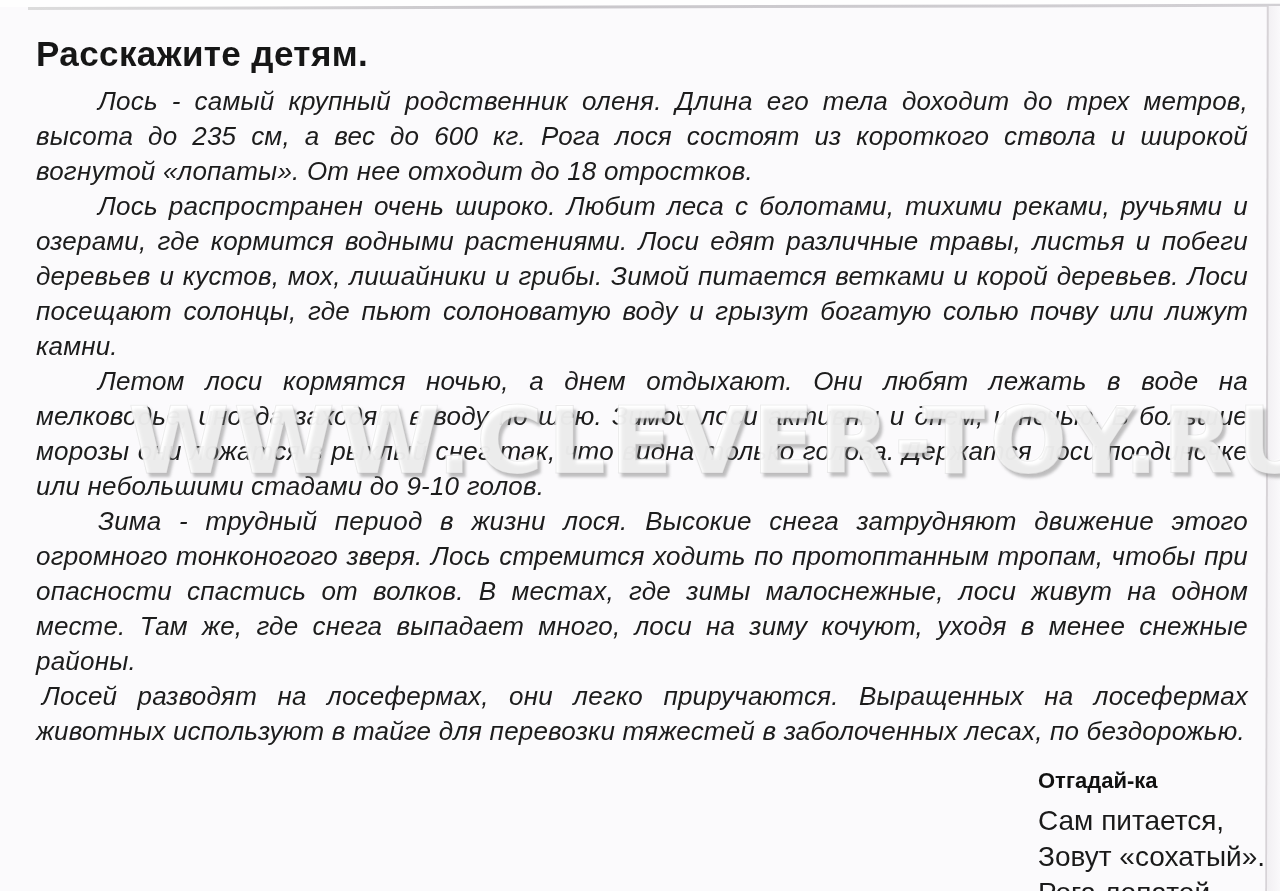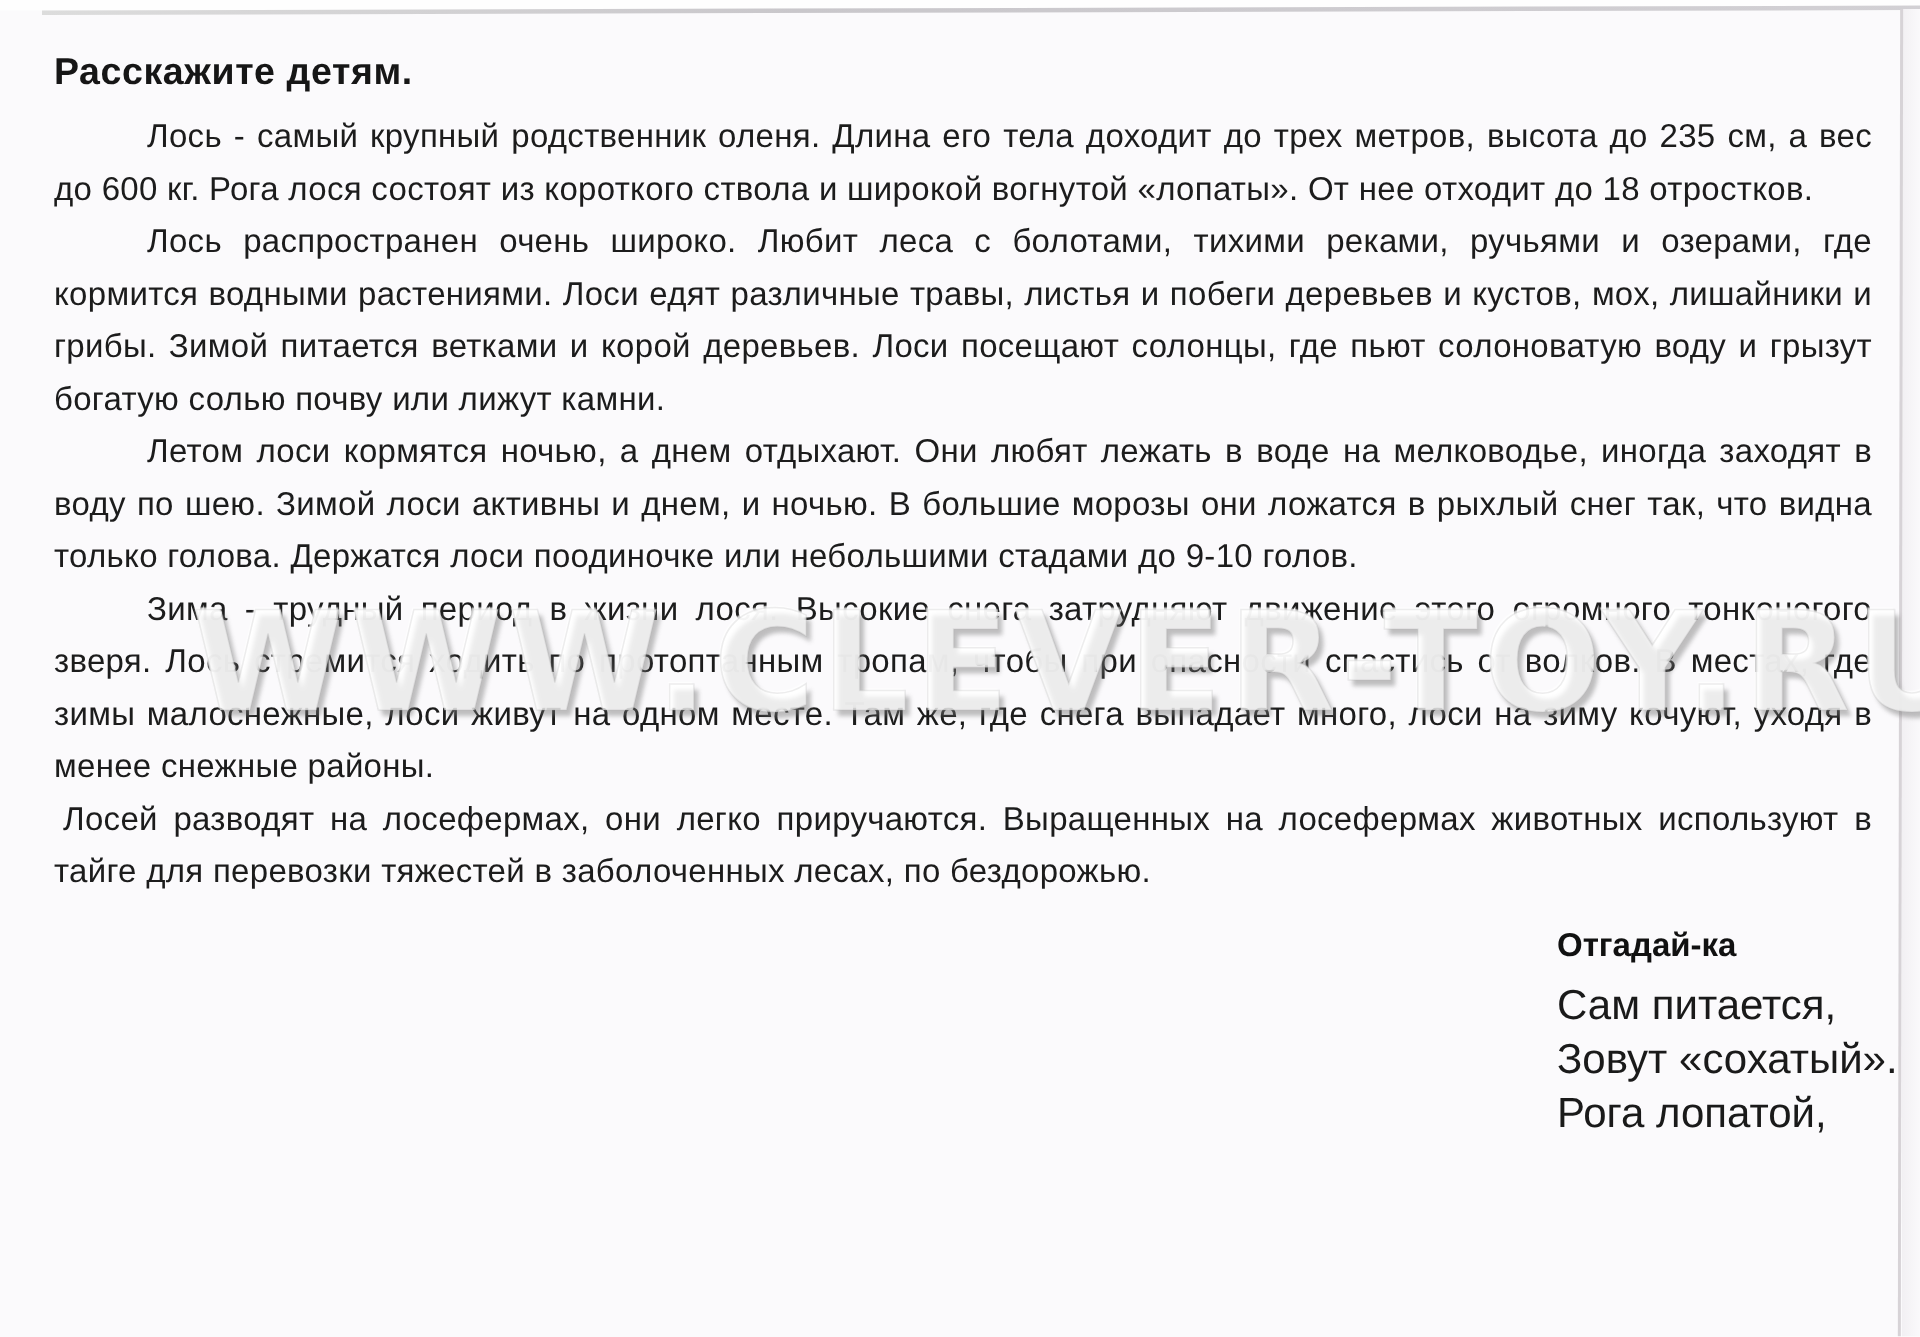--- a/index.html
+++ b/index.html
@@ -47,33 +47,34 @@
   }
   .card-content {
     position: absolute;
     left: 36px;
     top: 34px;
     width: 1212px;
     color: #1c1c1c;
   }
   .title {
     margin: 0 0 10px 0;
-    font-size: 25px;
+    font-size: 35px;
     font-weight: 600;
     letter-spacing: 0.4px;
     color: #161616;
   }
   .body-para {
     margin: 0;
-    font-size: 22px;
+    font-size: 26px;
     line-height: 35px;
     letter-spacing: 0.2px;
     text-align: justify;
     text-indent: 62px;
     color: #1c1c1c;
+    font-style: italic;
   }
   .body-para.small-indent {
     text-indent: 6px;
   }
   .riddle {
     margin-top: 14px;
     margin-left: 1002px;
     width: 236px;
     font-size: 28px;
     line-height: 36px;

